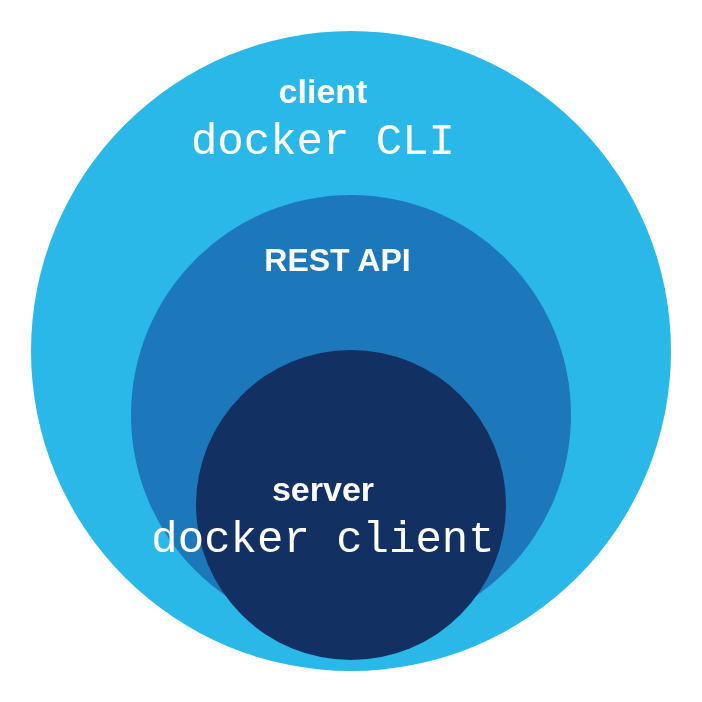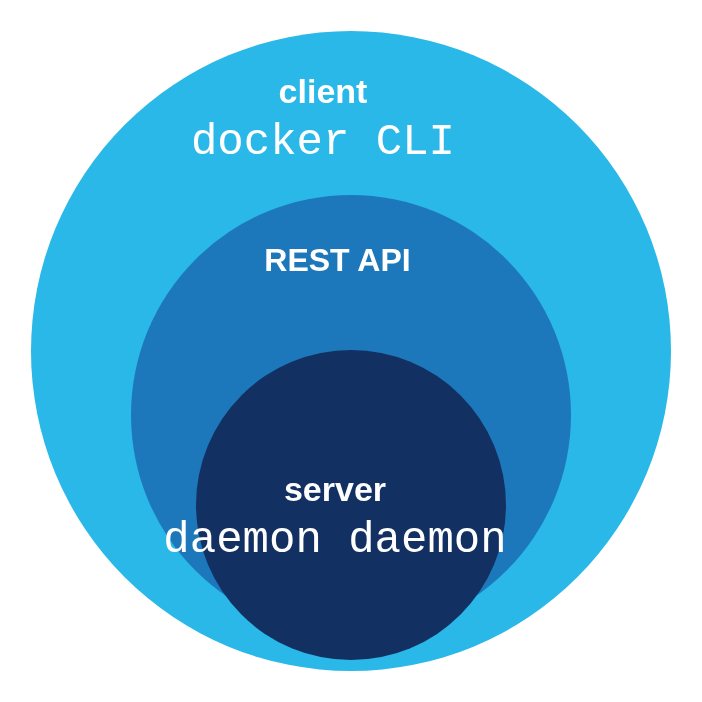--- a/index.html
+++ b/index.html
@@ -44,21 +44,21 @@
   .label-block {
     position: absolute;
     color: #ffffff;
     text-align: center;
     line-height: 1.25;
     width: 100%;
     left: 0;
   }
   .outer-label { top: 70px; }
   .middle-label { top: 240px; }
-  .inner-label { top: 468px; padding-left: 12px; }
+  .inner-label { top: 468px; }
   .title {
     font-weight: 700;
     font-size: 34px;
     display: block;
   }
   .title-mid {
     font-weight: 700;
     font-size: 32px;
     display: block;
     padding-left: 29px;
@@ -84,16 +84,16 @@
     <span class="title">client</span>
     <span class="subtitle">docker CLI</span>
   </div>
 
   <div class="label-block middle-label">
     <span class="title-mid">REST API</span>
   </div>
 
   <div class="label-block inner-label">
     <span class="title">server</span>
-    <span class="subtitle">daemon daemon</span>
+    <span class="subtitle">docker client</span>
   </div>
 
 </div>
 
 </body></html>

